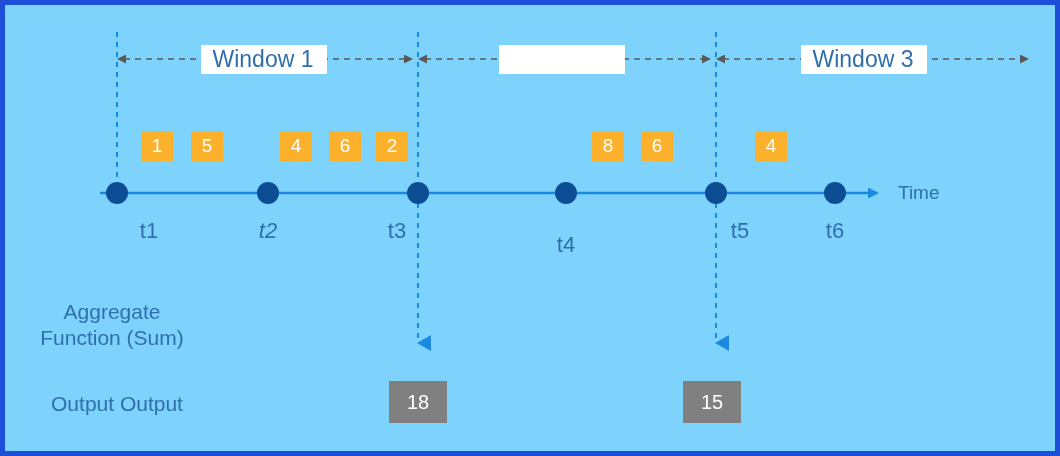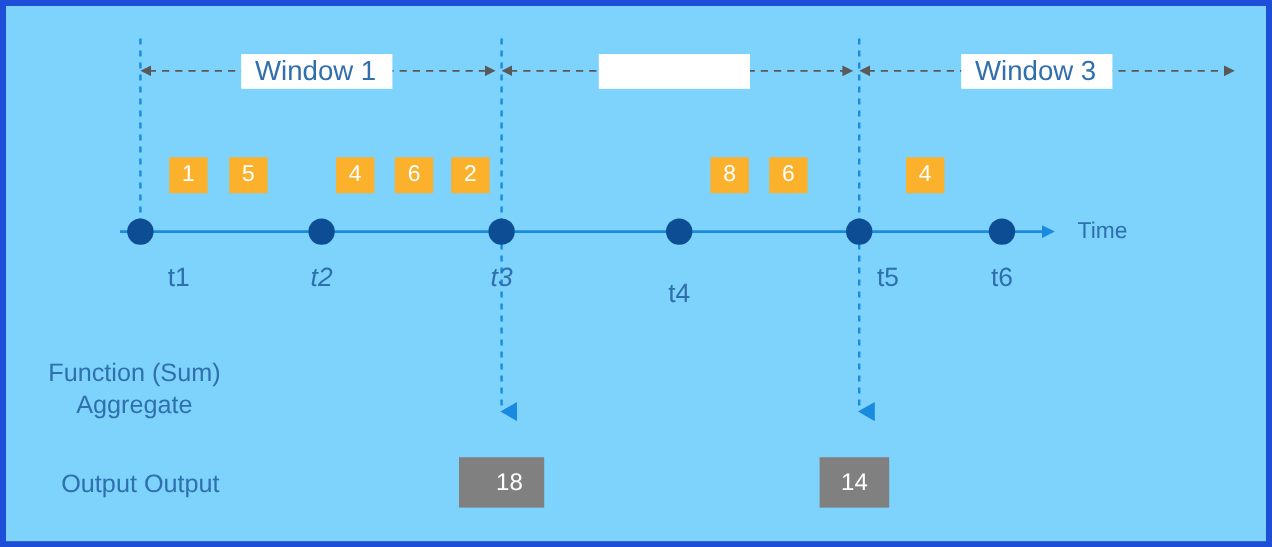--- a/index.html
+++ b/index.html
@@ -132,36 +132,36 @@
     </g>
   </svg>
 
   <div class="lbl window-label" style="left:258px; top:54px;">Window 1</div>
   <div class="lbl window-label" style="left:858px; top:54px;">Window 3</div>
 
   <div class="lbl time-label" style="left:893px; top:188px;">Time</div>
 
   <div class="lbl tick-label" style="left:112px; top:213px;margin-left:32px;">t1</div>
   <div class="lbl tick-label" style="left:263px; top:213px;font-style:italic;">t2</div>
-  <div class="lbl tick-label" style="left:413px; top:213px;font-style:italic;">t3</div>
+  <div class="lbl tick-label" style="left:392px; top:213px;">t3</div>
   <div class="lbl tick-label" style="left:561px; top:227px;">t4</div>
   <div class="lbl tick-label" style="left:711px; top:213px;margin-left:24px;">t5</div>
   <div class="lbl tick-label" style="left:830px; top:213px;">t6</div>
 
   <div class="evt-box" style="left:152px; top:141px;">1</div>
   <div class="evt-box" style="left:202px; top:141px;">5</div>
   <div class="evt-box" style="left:291px; top:141px;">4</div>
   <div class="evt-box" style="left:340px; top:141px;">6</div>
   <div class="evt-box" style="left:387px; top:141px;">2</div>
   <div class="evt-box" style="left:603px; top:141px;">8</div>
   <div class="evt-box" style="left:652px; top:141px;">6</div>
   <div class="evt-box" style="left:766px; top:141px;">4</div>
 
   <div class="lbl side-label" style="left:107px; top:320px;">
+    <div>Aggregate</div>
     <div>Function (Sum)</div>
-    <div>Aggregate</div>
   </div>
   <div class="lbl side-label" style="left:112px; top:399px;">Output Output</div>
 
-  <div class="out-box" style="left:413px; top:397px;padding-left:13px;">18</div>
-  <div class="out-box" style="left:707px; top:397px;">14</div>
+  <div class="out-box" style="left:413px; top:397px;">18</div>
+  <div class="out-box" style="left:707px; top:397px;">15</div>
 
 </div>
 
 </body></html>

